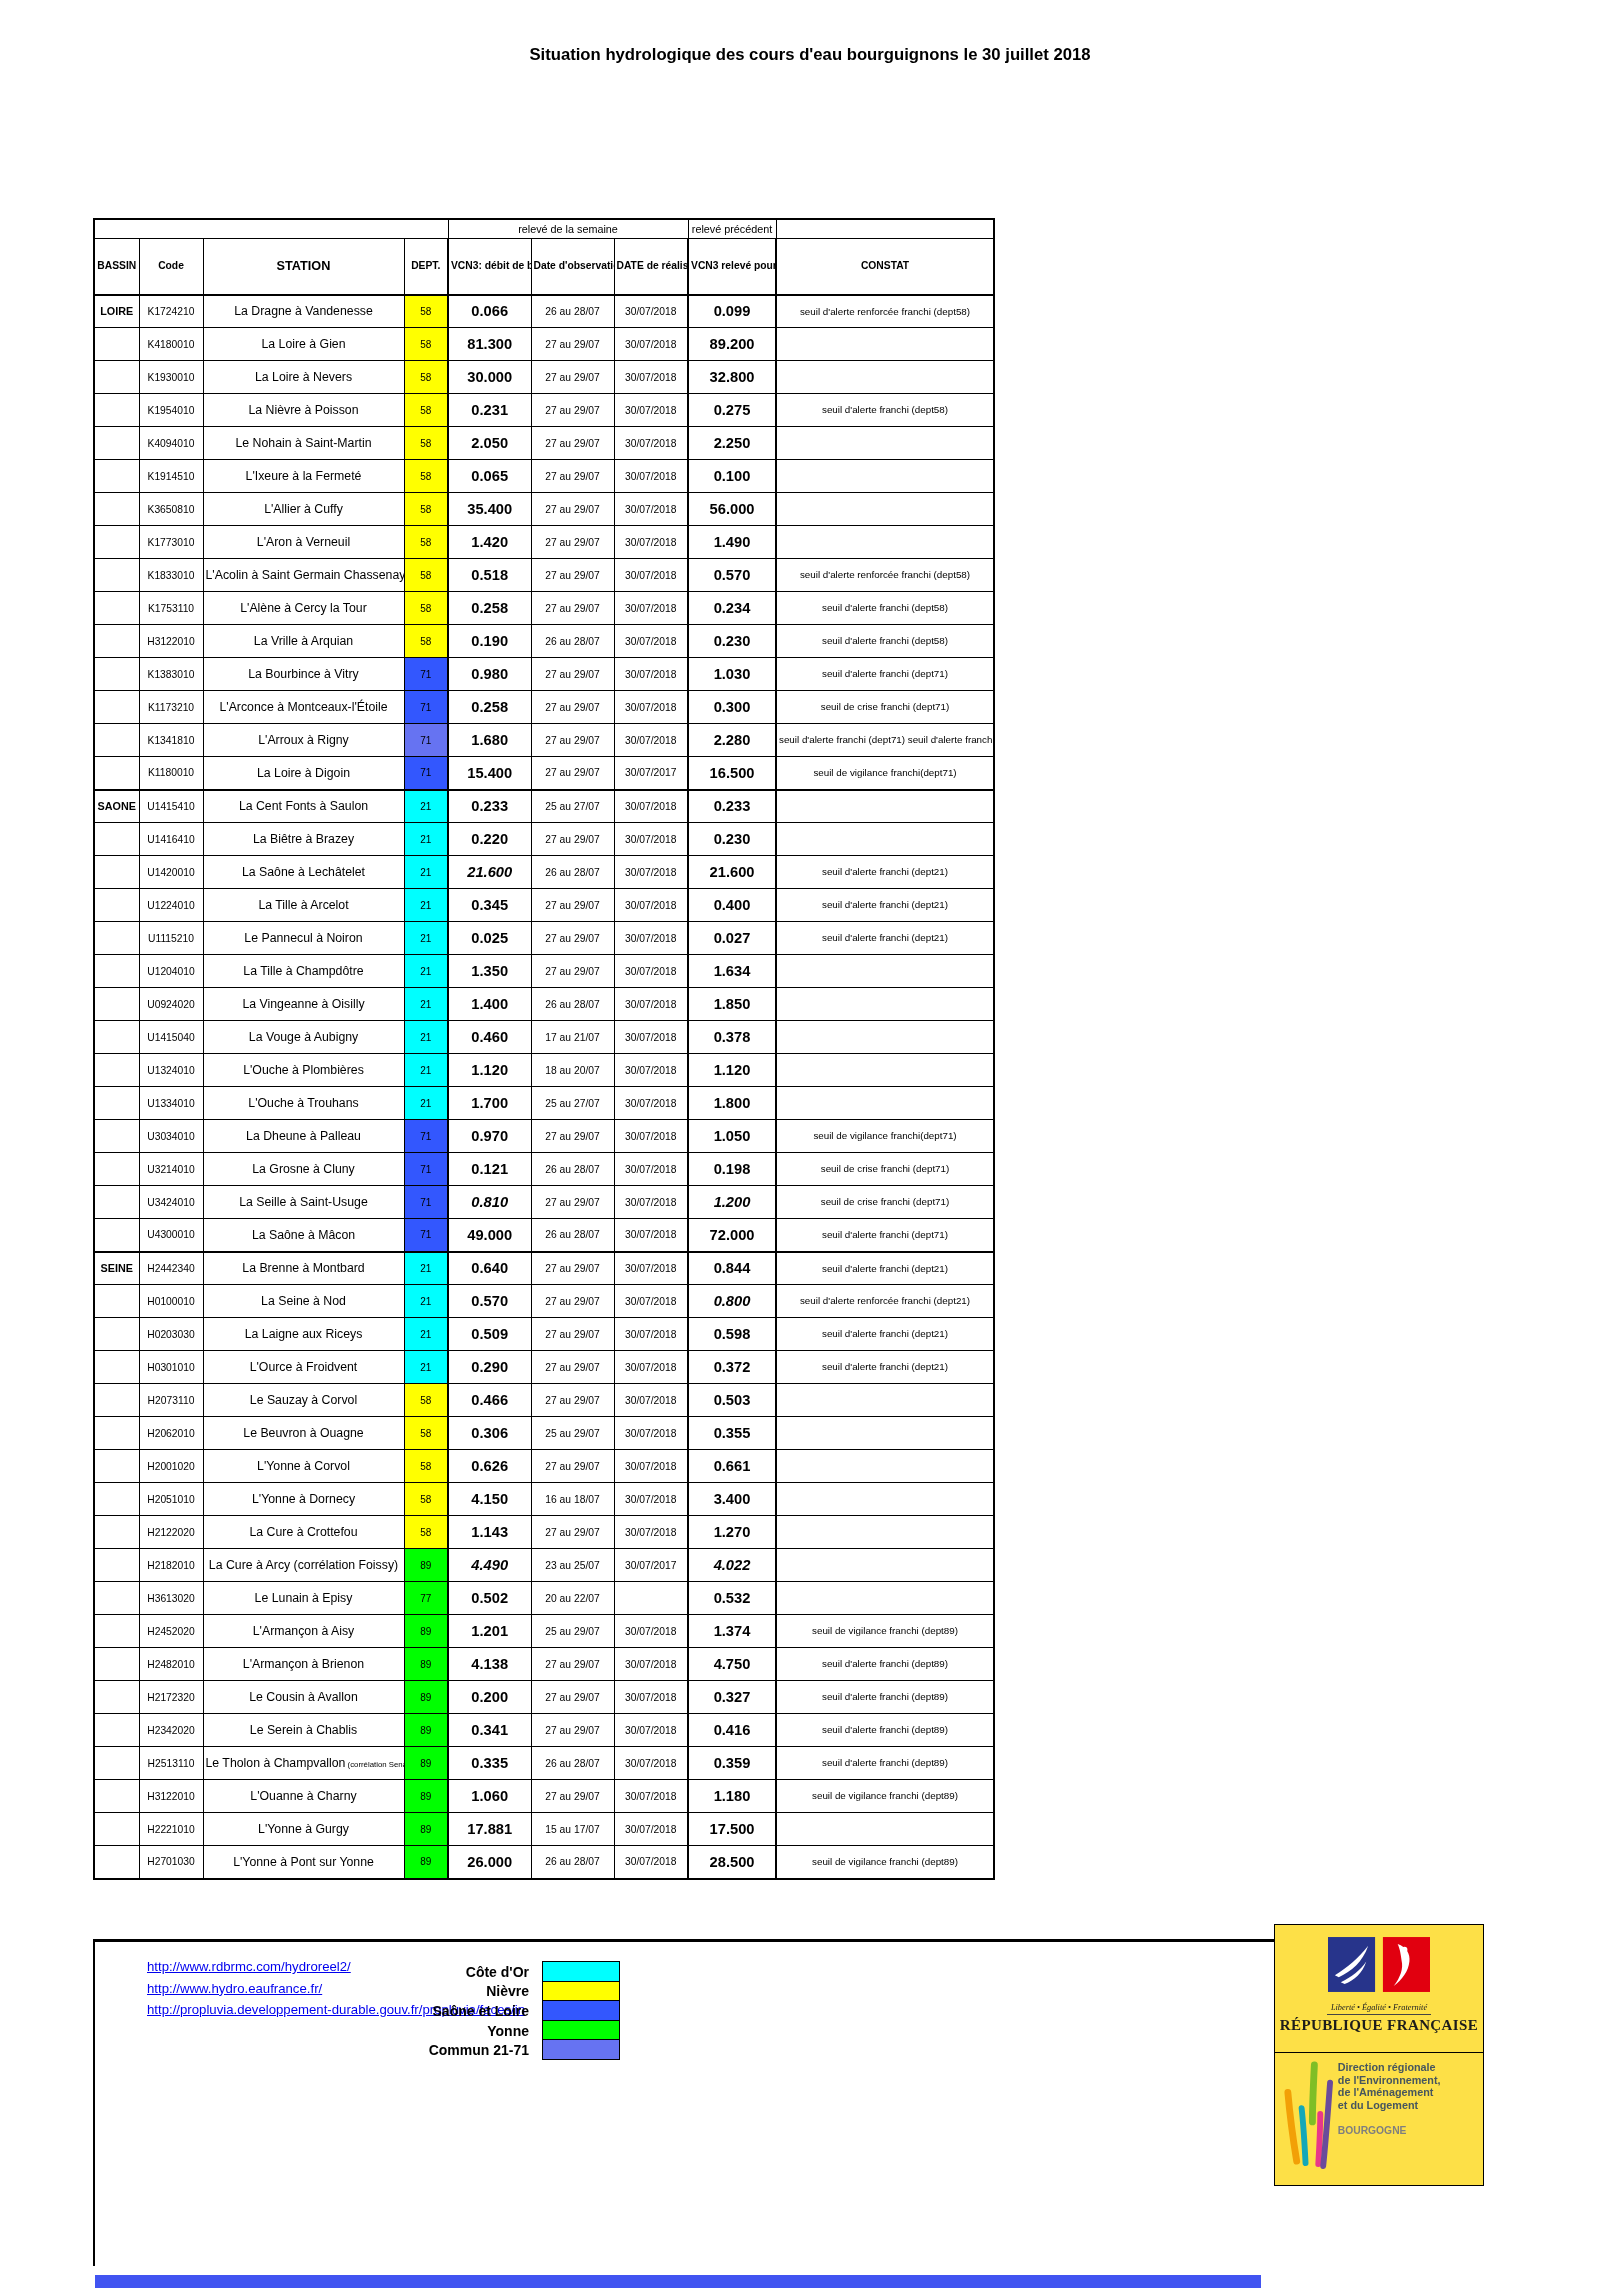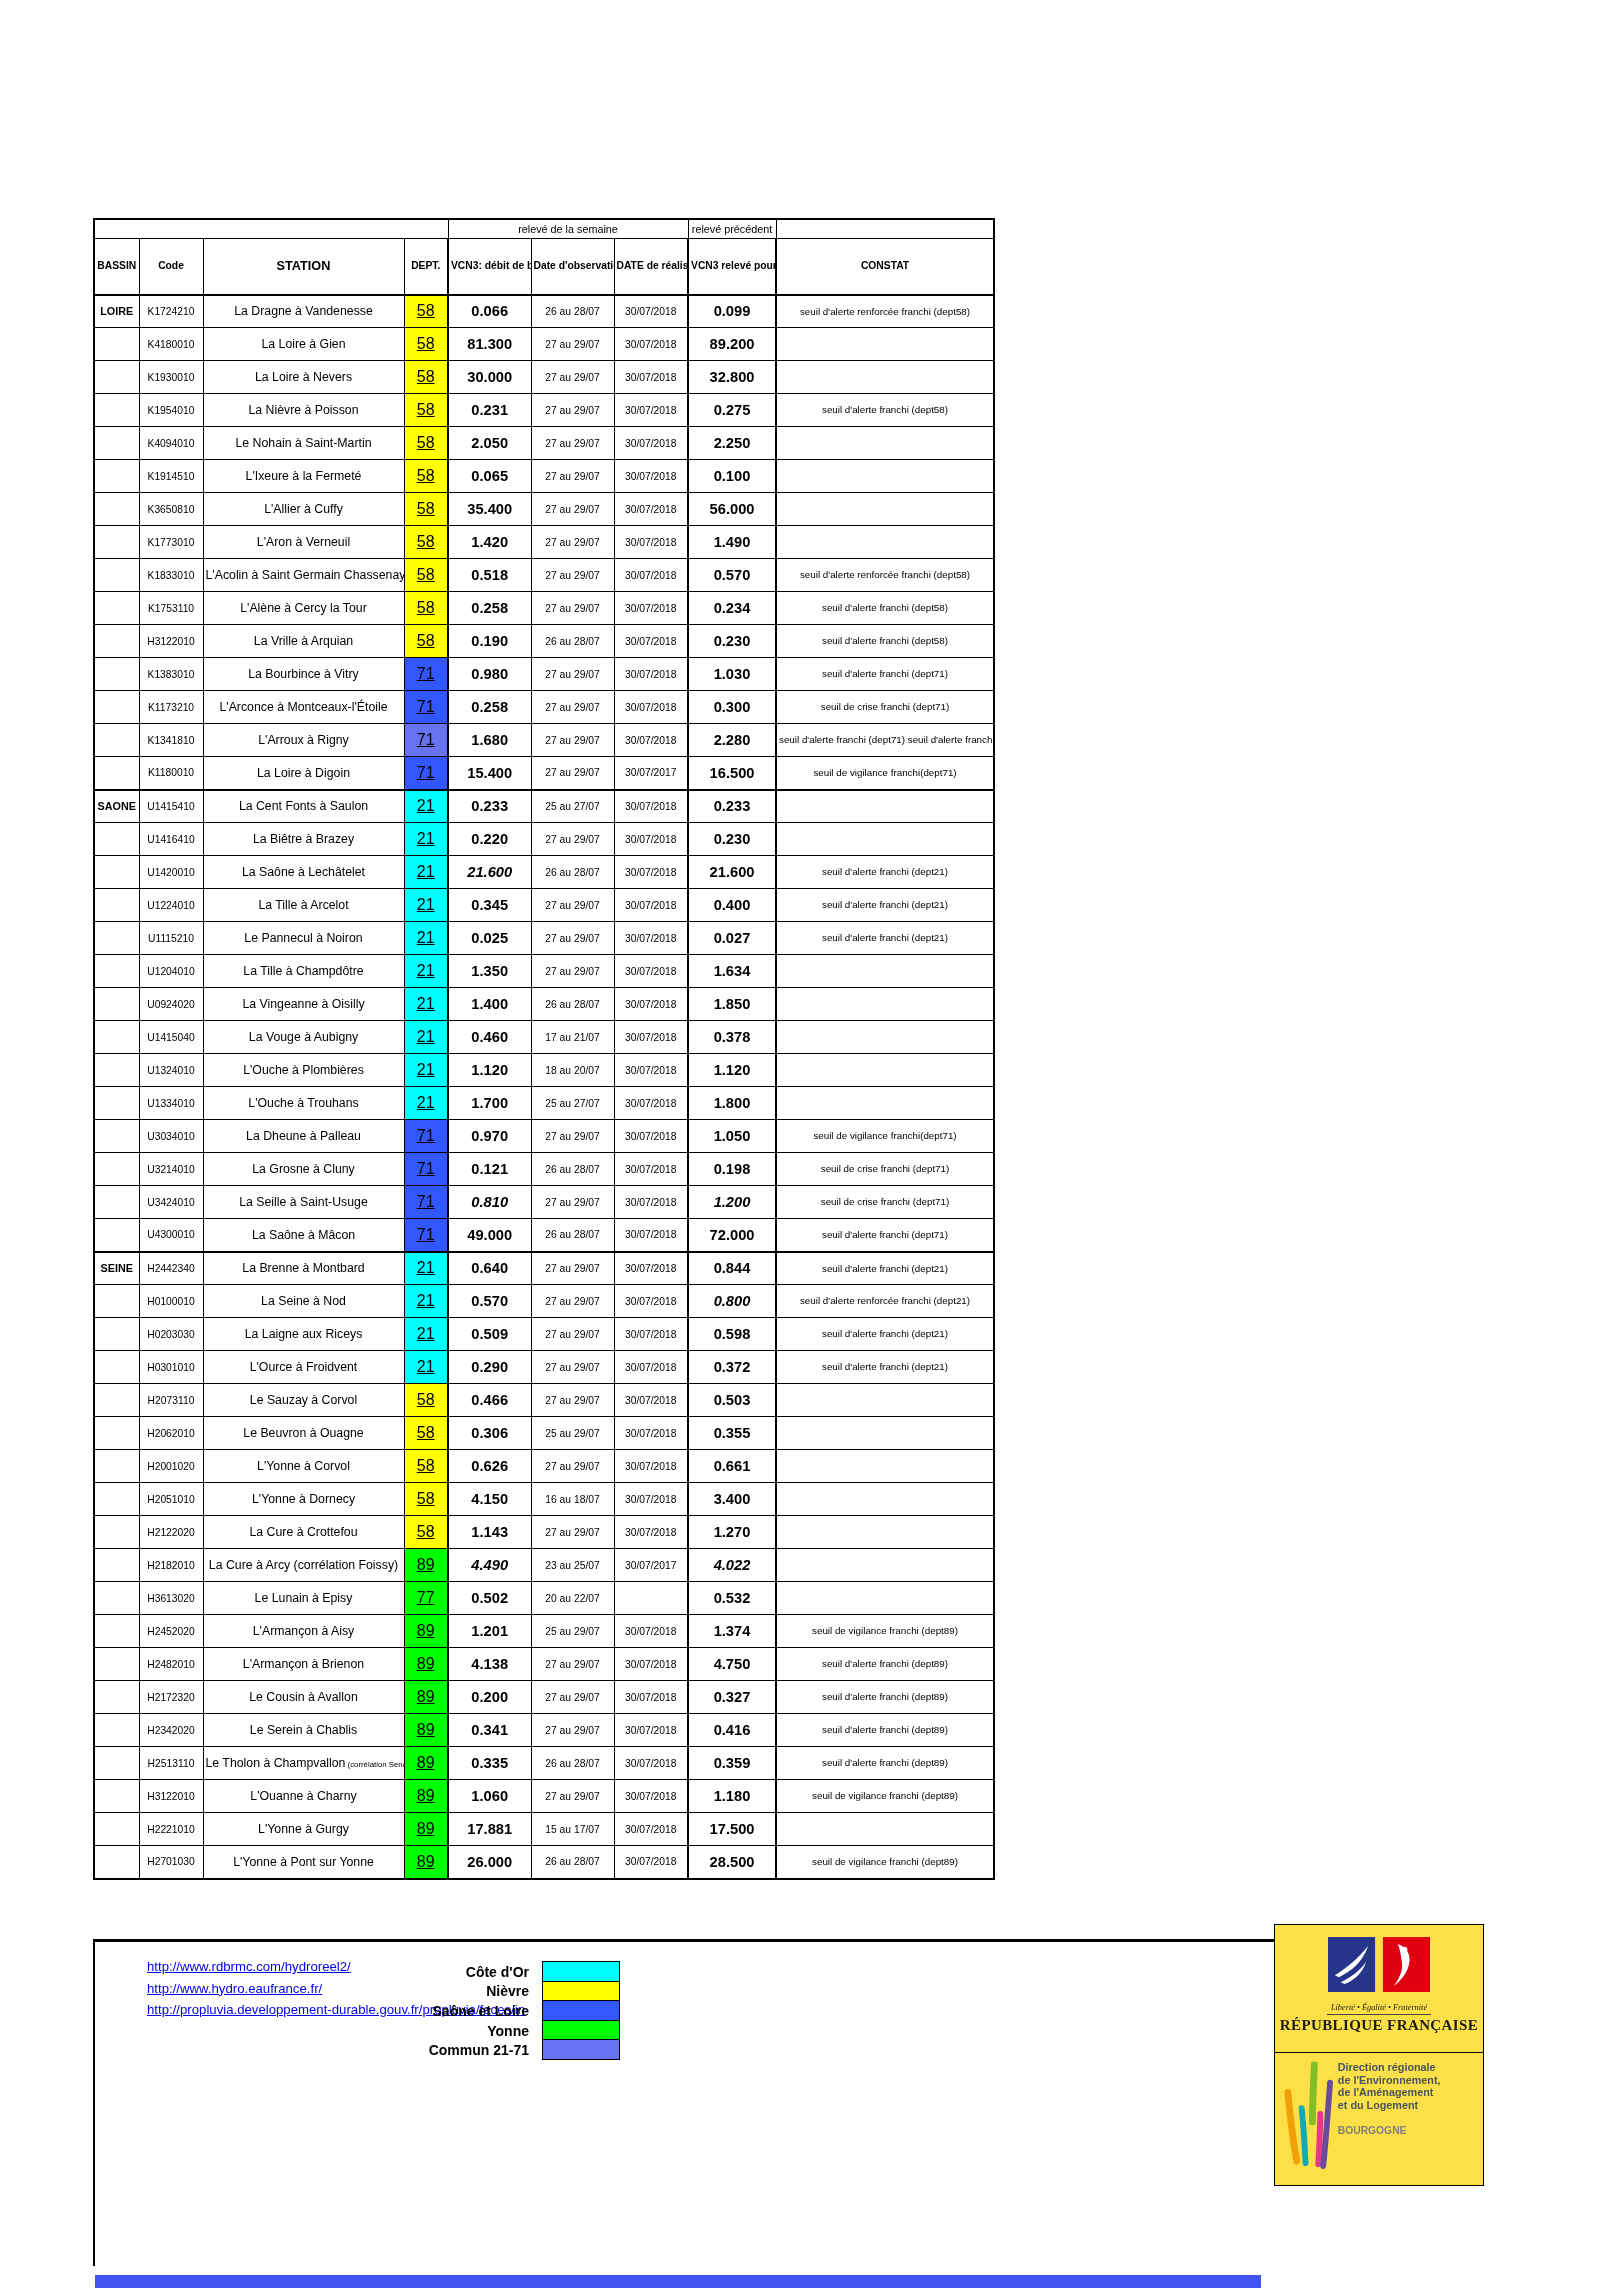--- a/index.html
+++ b/index.html
@@ -17,21 +17,21 @@
   .ghx,.ghx2{border:2px solid #000;}
   tr#col-row{height:56px;}
   td.hdr{font-weight:bold;font-size:10.3px;white-space:normal;line-height:1.15;
          border-bottom:2.9px solid #000;}
   td.hdr.st-h{font-size:12.7px;}
   tbody tr{height:33px;}
   td.bassin{font-weight:bold;font-size:10.8px;border-top:1px dotted #808080;}
   td.code{font-size:10.3px;}
   td.station{font-size:12.3px;}
   td.station .note{font-size:7.8px;}
-  td.dept{font-size:16px;text-decoration:underline;}
+  td.dept{font-size:10px;}
   td.num{font-weight:bold;font-size:14.7px;}
   td.num.it{font-style:italic;}
   td.date{font-size:10.3px;}
   td.constat{font-size:9.8px;white-space:normal;line-height:1.15;}
   tbody td:nth-child(5){border-left:2px solid #000;}
   tbody td:nth-child(8){border-left:2px solid #000;border-right:2px solid #000;}
   tr.gs td{border-top:2.9px solid #000;}
   
   .footer-topline{position:absolute;left:93px;top:1939px;width:1390px;height:2.9px;background:#000;}
   .footer-leftline{position:absolute;left:93px;top:1939px;width:2px;height:327px;background:#000;}
@@ -52,20 +52,21 @@
   .dreal-text{margin-left:3.9px;}
   .dreal-line{font-weight:bold;font-size:10.8px;line-height:12.7px;color:#47565e;}
   .region{font-weight:bold;font-size:10.3px;color:#7f7f7f;margin-top:13.7px;}
   .bottom-bar{position:absolute;left:95px;top:2275px;width:1166px;height:12.7px;}
 </style>
 </head>
 <body>
 
 <div id="page">
 
+  <div class="title">Situation hydrologique des cours d'eau bourguignons le 30 juillet 2018</div>
 
   <table class="main">
     <colgroup>
       <col style="width:45px">
         <col style="width:64px">
         <col style="width:201px">
       <col style="width:44px">
         <col style="width:83px">
         <col style="width:83px">
       <col style="width:74px">

